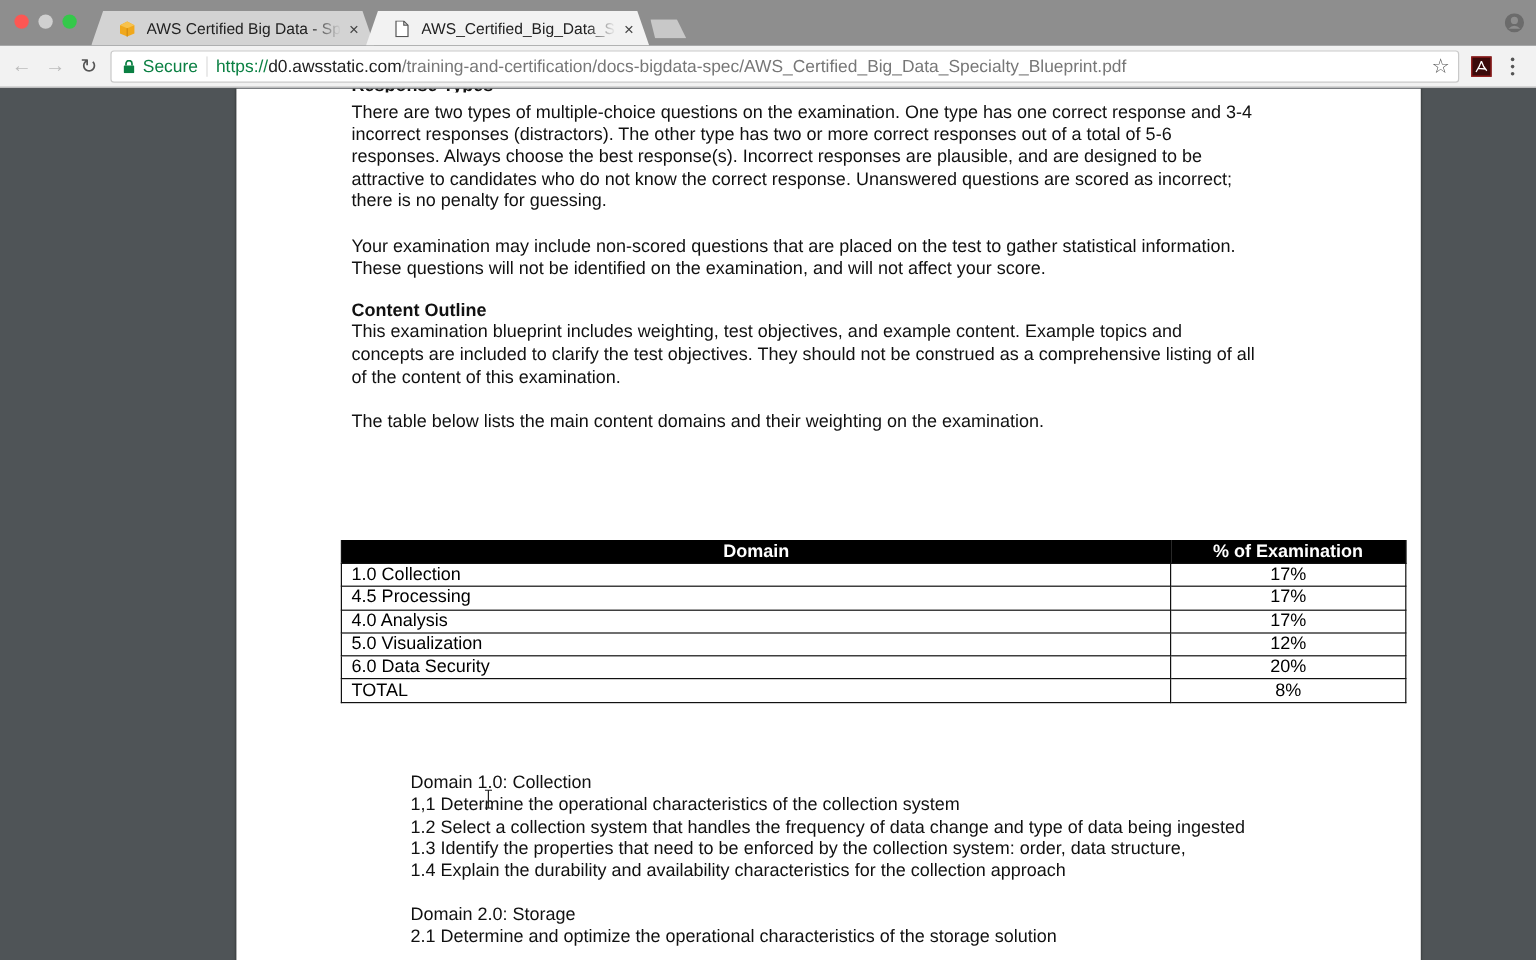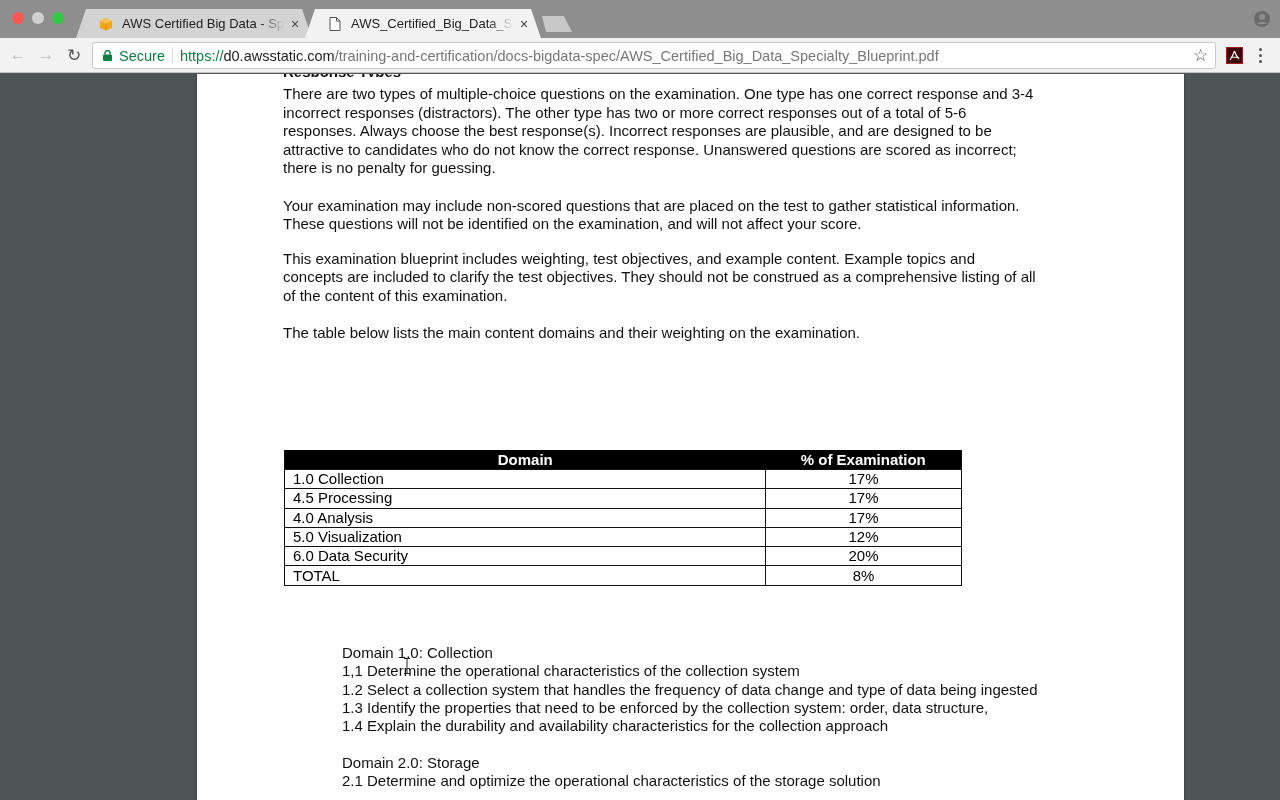--- a/index.html
+++ b/index.html
@@ -38,27 +38,27 @@
   .url .scheme { color: #0b8043; }
   .url .host { color: #222; }
   .star { position: absolute; right: 6px; top: 4px; width: 17px; height: 17px; color: #555; font-size: 17px; line-height: 17px; text-align: center; }
   .ext { position: absolute; left: 1226px; top: 9px; width: 17px; height: 17px; background: #3b0a0a; border: 1px solid #a01d1d; display: flex; align-items: center; justify-content: center; }
   .menu { position: absolute; left: 1257px; top: 9px; width: 6px; height: 17px; display: flex; flex-direction: column; justify-content: space-around; align-items: center; }
   .menu span { width: 3px; height: 3px; background: #555; border-radius: 50%; }
 
   
   .viewer { position: absolute; left: 0; top: 74px; width: 1280px; height: 726px; background: #4f5457; overflow: hidden; }
   .page { position: absolute; left: 197px; top: -4px; width: 987px; height: 740px; background: #fff; box-shadow: 0 0 2px rgba(0,0,0,0.5); }
-  .doc { position: absolute; left: 86px; top: 0; width: 815px; font-family: "Liberation Sans", sans-serif; font-size: 15px; line-height: 18.6px; color: #111; }
+  .doc { position: absolute; left: 96px; top: 0; width: 815px; font-family: "Liberation Sans", sans-serif; font-size: 15px; line-height: 18.6px; color: #111; }
   .doc p { margin: 0; }
   .doc .heading { font-weight: bold; }
   .cut-heading { font-weight: bold; height: 9px; overflow: hidden; line-height: 8px; margin-top: -2px; }
   .gap { height: 18.6px; }
 
-  table.domains { position: absolute; left: 87px; top: 380px; width: 678px; border-collapse: collapse; font-size: 15px; }
+  table.domains { position: absolute; left: 87px; top: 380px; width: 888px; border-collapse: collapse; font-size: 15px; }
   table.domains th { background: #000; color: #fff; font-weight: bold; height: 19px; padding: 0; line-height: 19px; }
   table.domains td { border: 1px solid #111; height: 19.3px; padding: 0 8px; line-height: 18px; }
   table.domains td.pct { text-align: center; width: 196px; }
   table.domains tr { border-left: 1px solid #111; border-right: 1px solid #111; }
 
   .outline { position: absolute; left: 145px; top: 574px; width: 760px; font-size: 15px; line-height: 18.3px; color: #111; }
   .outline .heading { font-weight: normal; }
   .outline .block + .block { margin-top: 18.6px; }
 
   .cursor { position: absolute; left: 207px; top: 588px; width: 6px; height: 16px; }
@@ -148,20 +148,21 @@
         <p>There are two types of multiple-choice questions on the examination. One type has one correct response and 3-4</p>
         <p>incorrect responses (distractors). The other type has two or more correct responses out of a total of 5-6</p>
         <p>responses. Always choose the best response(s). Incorrect responses are plausible, and are designed to be</p>
         <p>attractive to candidates who do not know the correct response. Unanswered questions are scored as incorrect;</p>
         <p>there is no penalty for guessing.</p>
       </div>
       <div class="gap"></div>
       <p>Your examination may include non-scored questions that are placed on the test to gather statistical information.</p>
       <p>These questions will not be identified on the examination, and will not affect your score.</p>
       <div class="gap" style="height:16px"></div>
+      <p class="heading">Content Outline</p>
       <p>This examination blueprint includes weighting, test objectives, and example content.  Example topics and</p>
       <p>concepts are included to clarify the test objectives. They should not be construed as a comprehensive listing of all</p>
       <p>of the content of this examination.</p>
       <div class="gap"></div>
       <p>The table below lists the main content domains and their weighting on the examination.</p>
     </div>
 
     <table class="domains">
       <thead>
         <tr>

